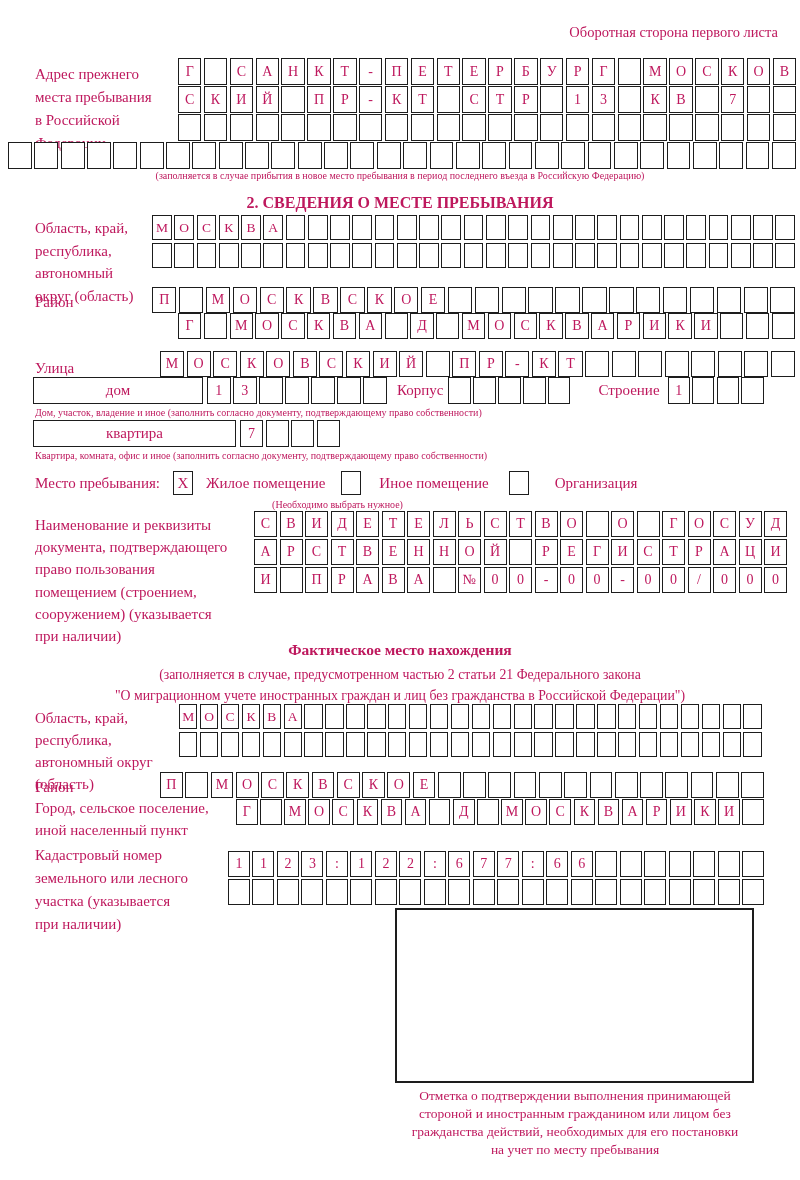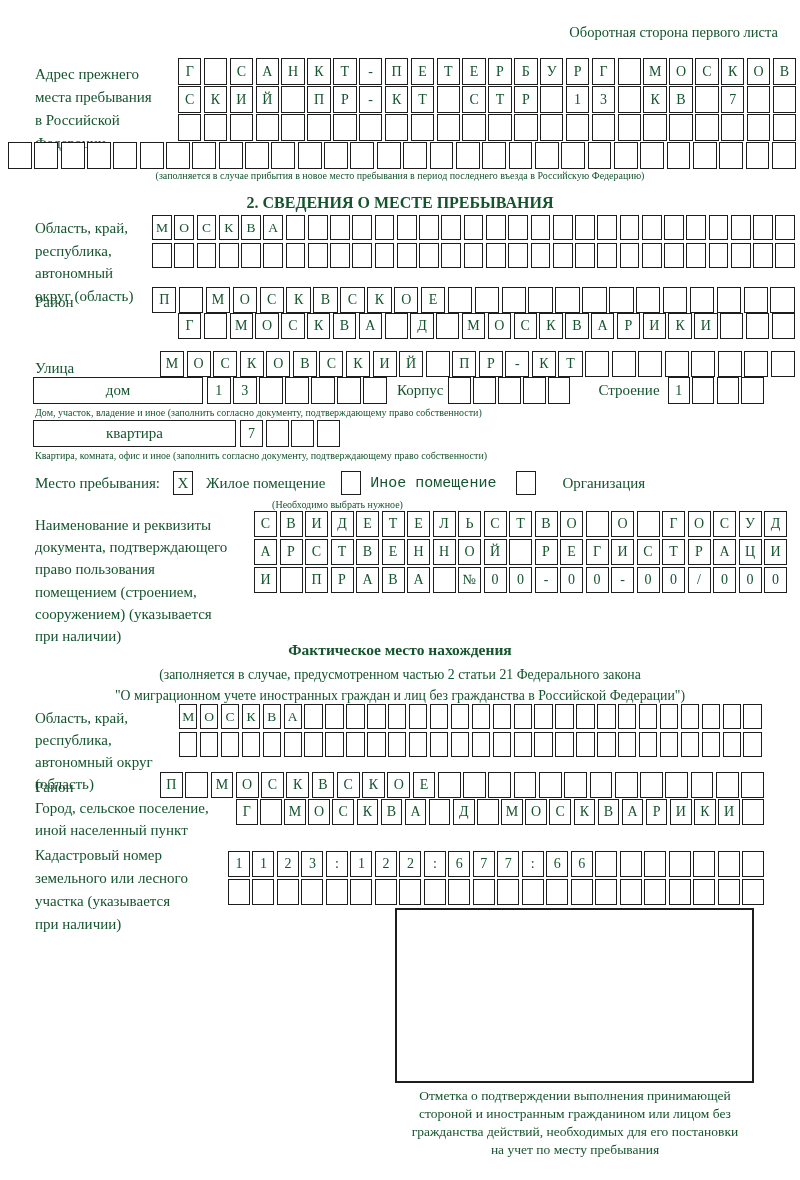--- a/index.html
+++ b/index.html
@@ -1,17 +1,17 @@
 <!DOCTYPE html>
 <html><head>
 <meta charset="utf-8">
 <style>
   html,body{margin:0;padding:0;background:#fff;}
   #page{position:relative;width:800px;height:1180px;background:#ffffff;
-        font-family:"Liberation Serif", serif;color:#14532d;overflow:hidden;}
+        font-family:"Liberation Serif", serif;color:#be185d;overflow:hidden;}
   .abs{position:absolute;}
   .lbl{font-size:15px;line-height:23px;white-space:pre-line;}
   .note{font-size:10px;text-align:center;white-space:pre-line;}
   .heading{font-weight:bold;font-size:16px;text-align:center;width:800px;}
   .cellrow{display:flex;gap:2.5px;}
   .cellrow .cell{flex:1 1 0;box-sizing:border-box;border:1.5px solid #1d1d1d;height:26px;
         display:flex;align-items:center;justify-content:center;
         font-size:14px;background:#fff;}
   .h25 .cell{height:25px;font-size:13.5px;}
   .h27 .cell{height:27px;}
@@ -338,21 +338,21 @@
 
   <div class="abs inline" style="left:35px;top:471px;">
     <div class="lbl">Место пребывания:</div>
     <div class="checkbox" style="margin-left:13px;">
       <span>X</span>
     </div>
     <div class="lbl" style="margin-left:13px;">Жилое помещение</div>
     <div class="checkbox" style="margin-left:16px;">
       <span></span>
     </div>
-    <div class="lbl" style="margin-left:9px;font-family:Liberation Mono, monospace;">Иное помещение</div>
+    <div class="lbl" style="margin-left:18px;">Иное помещение</div>
     <div class="checkbox" style="margin-left:20px;">
       <span></span>
     </div>
     <div class="lbl" style="margin-left:26px;">Организация</div>
   </div>
   <div class="abs note" style="left:185px;top:499px;width:305px;">(Необходимо выбрать нужное)</div>
 
   <div class="abs lbl" style="left:35px;top:514px;line-height:22.2px;">Наименование и реквизиты
 документа, подтверждающего
 право пользования

